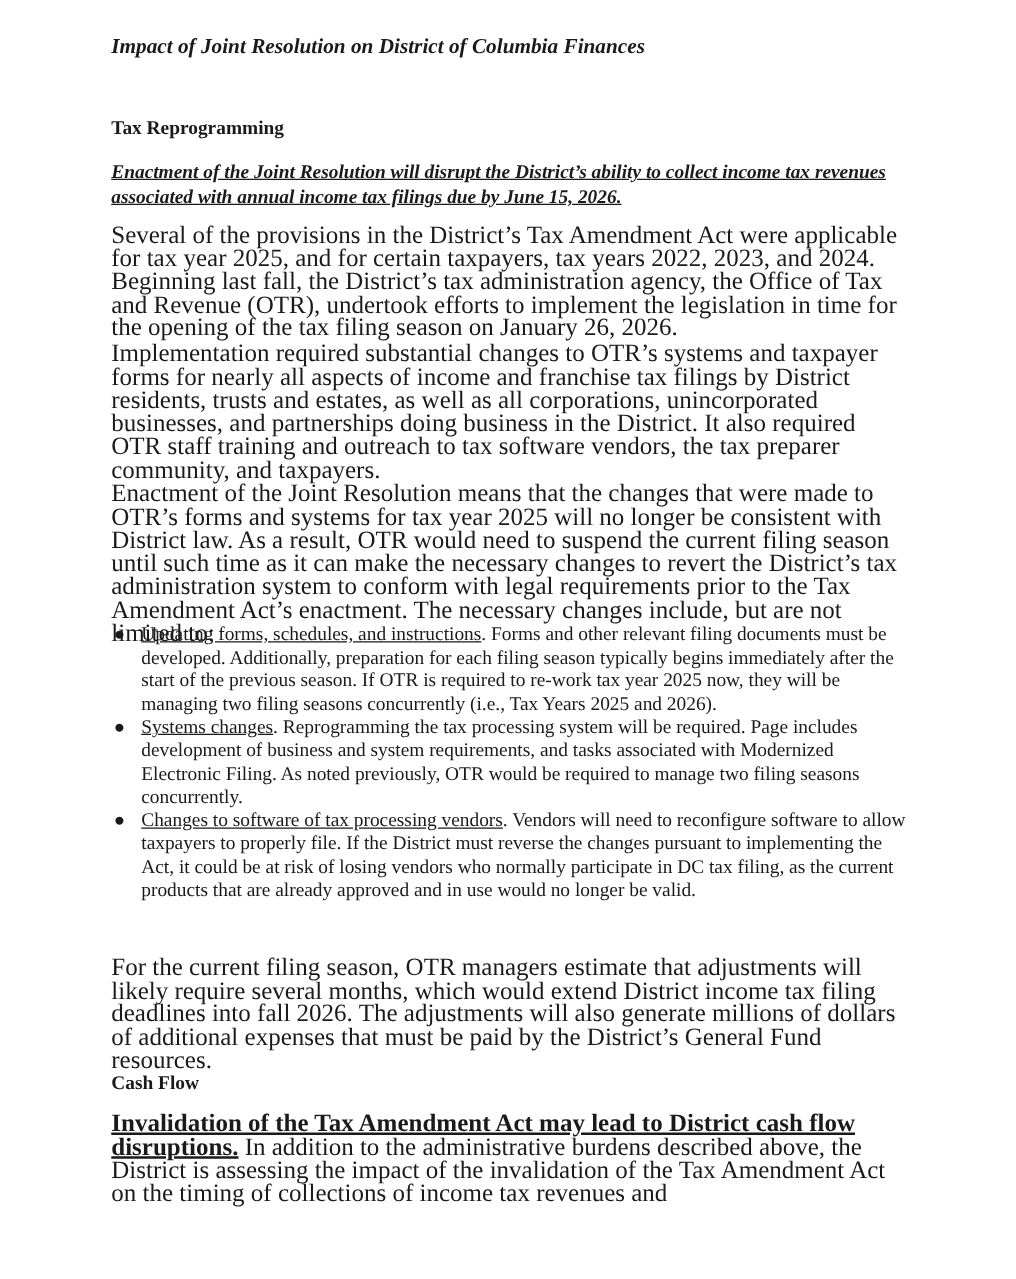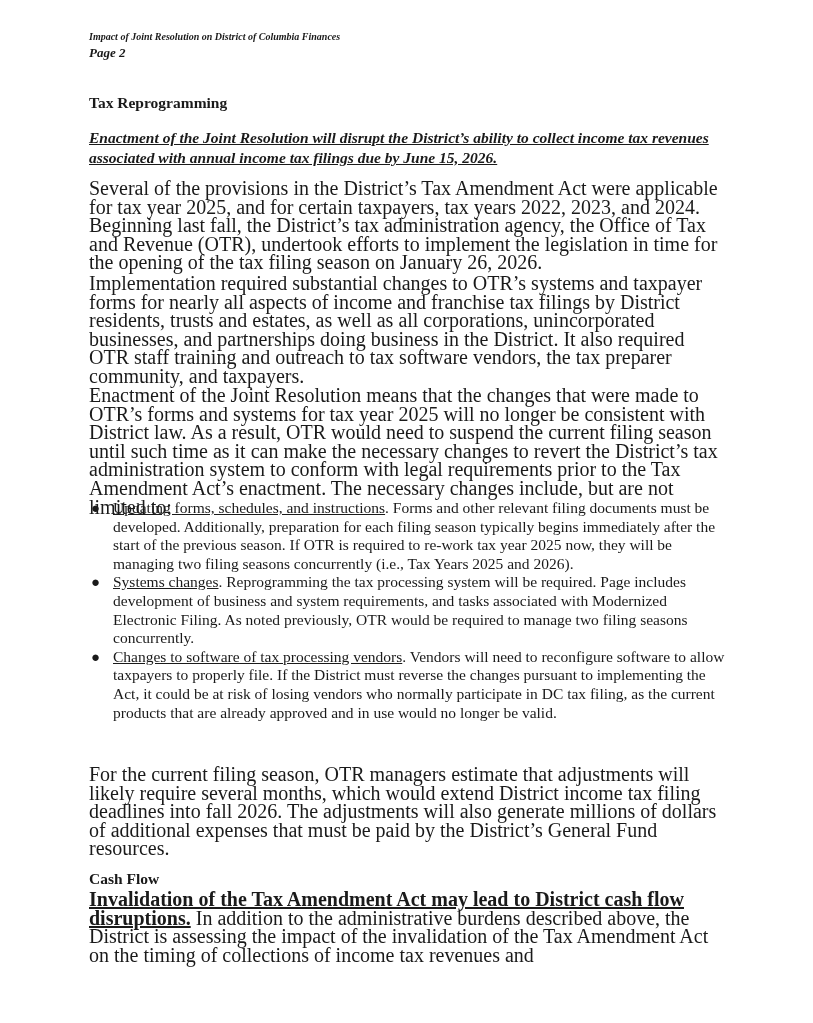--- a/index.html
+++ b/index.html
@@ -20,21 +20,21 @@
       left: 89px;
       top: 28px;
       width: 640px;
     }
     .running-header {
       font-weight: bold;
       font-style: italic;
       margin: 0;
     }
     .running-header .title {
-      font-size: 10px;
+      font-size: 17px;
       line-height: 17px;
       display: block;
     }
     .running-header .pageno {
       font-size: 13px;
       line-height: 15px;
       display: block;
     }
     .section-heading {
       font-weight: bold;
@@ -91,21 +91,20 @@
       text-decoration: underline;
     }
   </style>
 </head>
 <body>
 
 <div class="page">
 
   <div class="running-header">
     <span class="title">Impact of Joint Resolution on District of Columbia Finances</span>
-    <span class="pageno">Page 2</span>
   </div>
 
   <h2 class="section-heading" style="top:66px;">Tax Reprogramming</h2>
 
   <p class="lead" style="top:100px;">Enactment of the Joint Resolution will disrupt the District’s ability to collect income tax revenues associated with annual income tax filings due by June 15, 2026.</p>
 
   <p class="para" style="top:151px;">Several of the provisions in the District’s Tax Amendment Act were applicable for tax year 2025, and for certain taxpayers, tax years 2022, 2023, and 2024.  Beginning last fall, the District’s tax administration agency, the Office of Tax and Revenue (OTR), undertook efforts to implement the legislation in time for the opening of the tax filing season on January 26, 2026.</p>
 
   <p class="para" style="top:246px;">Implementation required substantial changes to OTR’s systems and taxpayer forms for nearly all aspects of income and franchise tax filings by District residents, trusts and estates, as well as all corporations, unincorporated businesses, and partnerships doing business in the District.  It also required OTR staff training and outreach to tax software vendors, the tax preparer community, and taxpayers.</p>
 
@@ -118,17 +117,17 @@
     <li>
       <span class="dot">●</span><span class="term">Systems changes</span><span>. Reprogramming the tax processing system will be required.  Page includes development of business and system requirements, and tasks associated with Modernized Electronic Filing. As noted previously, OTR would be required to manage two filing seasons concurrently.</span>
     </li>
     <li>
       <span class="dot">●</span><span class="term">Changes to software of tax processing vendors</span><span>.  Vendors will need to reconfigure software to allow taxpayers to properly file.  If the District must reverse the changes pursuant to implementing the Act, it could be at risk of losing vendors who normally participate in DC tax filing, as the current products that are already approved and in use would no longer be valid.</span>
     </li>
   </ul>
 
   <p class="para" style="top:737px;">For the current filing season, OTR managers estimate that adjustments will likely require several months, which would extend District income tax filing deadlines into fall 2026. The adjustments will also generate millions of dollars of additional expenses that must be paid by the District’s General Fund resources.</p>
 
-  <h2 class="section-heading" style="top:830px;margin-top:12px;">Cash Flow</h2>
+  <h2 class="section-heading" style="top:830px;">Cash Flow</h2>
 
   <p class="para" style="top:862px;"><span class="inline-lead">Invalidation of the Tax Amendment Act may lead to District cash flow disruptions.</span><span>  In addition to the administrative burdens described above, the District is assessing the impact of the invalidation of the Tax Amendment Act on the timing of collections of income tax revenues and</span></p>
 
 </div>
 
 </body></html>

